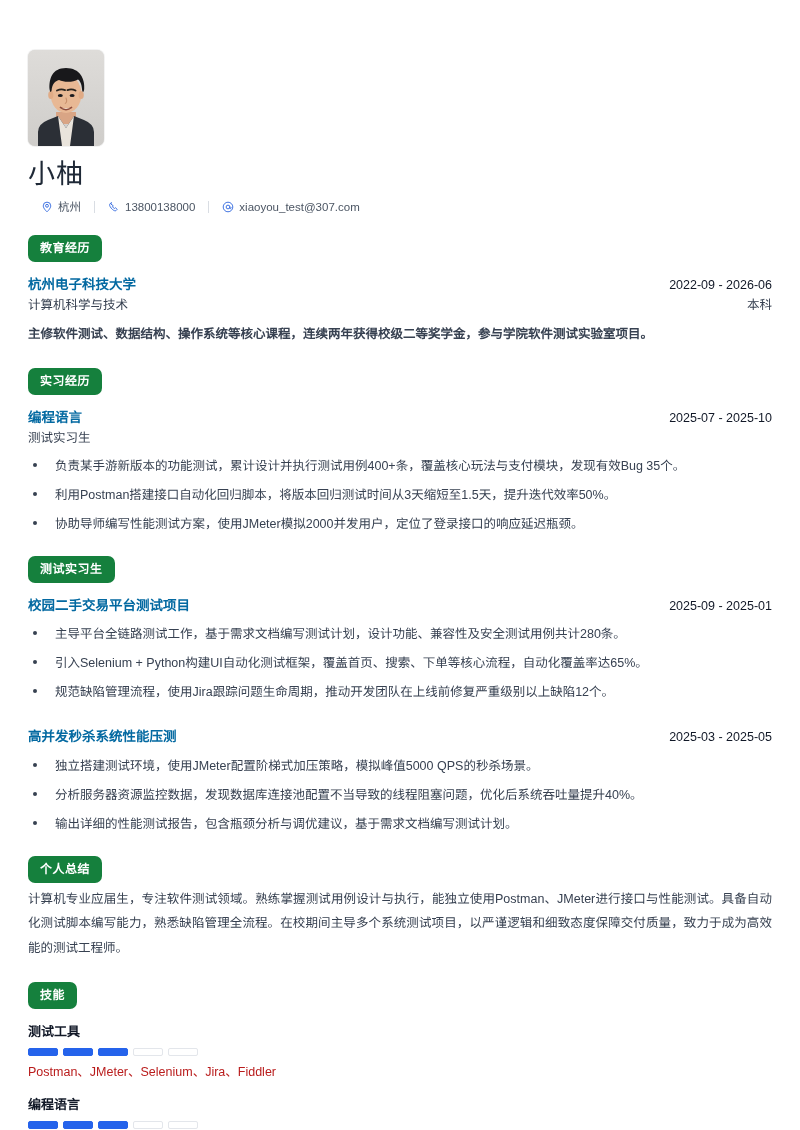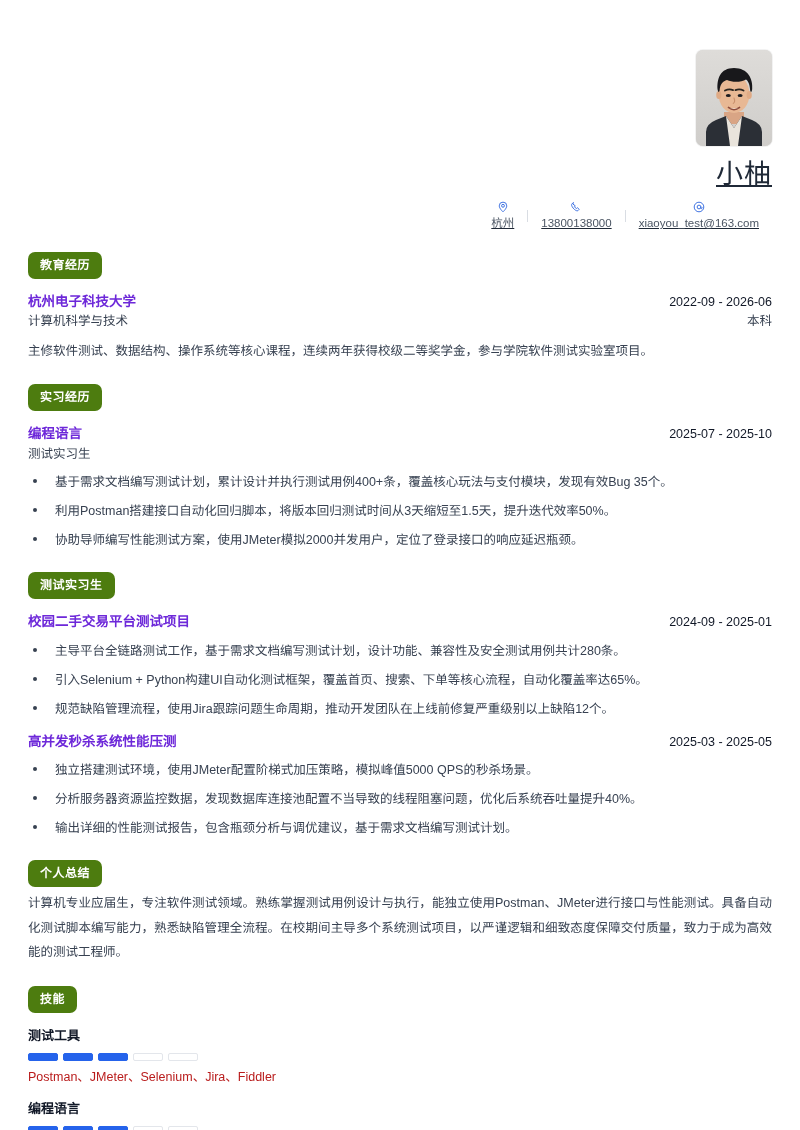--- a/index.html
+++ b/index.html
@@ -18,23 +18,22 @@
     width: 800px;
     min-height: 1130px;
     background: #ffffff;
     padding: 30px 28px 18px 28px;
   }
 
   
   .header {
     display: flex;
     flex-direction: column;
-    align-items: flex-end;
+    align-items: flex-start;
     padding-top: 20px;
-    text-decoration: underline;
   }
 
   .avatar {
     width: 76px;
     height: 96px;
     border-radius: 7px;
     overflow: hidden;
     background: #d6d6d4;
     position: relative;
     box-shadow: 0 0 0 1px rgba(0,0,0,0.05);
@@ -57,57 +56,56 @@
     font-size: 11.5px;
     color: #4b5563;
   }
   .contact-item {
     display: flex;
     align-items: center;
     gap: 5px;
     padding: 0 13px;
     line-height: 1;
     white-space: nowrap;
-    flex-direction: column;
   }
   .contact-sep {
     width: 1px;
     height: 12px;
     background: #d9dde3;
   }
   .ci-ico { display: inline-flex; width: 12px; height: 12px; color: #3b6fe0; }
   .ci-ico svg { width: 12px; height: 12px; display: block; }
 
   
   .sec { margin-top: 22px; }
   .badge {
     display: inline-block;
-    background: #4d7c0f;
+    background: #15803d;
     color: #ffffff;
     font-size: 12px;
     font-weight: 700;
     line-height: 1;
     padding: 7px 12px 8px 12px;
     border-radius: 7px;
     letter-spacing: 0.5px;
   }
 
   
   .entry { margin-top: 13px; }
-  .entry + .entry { margin-top: 13px; }
+  .entry + .entry { margin-top: 25px; }
 
   .entry-head {
     display: flex;
     justify-content: space-between;
     align-items: baseline;
   }
   .entry-title {
     font-size: 13.5px;
     font-weight: 700;
-    color: #6d28d9;
+    color: #0369a1;
     line-height: 1.45;
   }
   .entry-date {
     font-size: 12.5px;
     font-weight: 400;
     color: #111827;
     line-height: 1.45;
     white-space: nowrap;
   }
   .entry-sub {
@@ -128,20 +126,21 @@
     color: #374151;
     line-height: 1.45;
     white-space: nowrap;
   }
 
   .entry-desc {
     font-size: 12.5px;
     color: #374151;
     line-height: 1.75;
     margin-top: 10px;
+    font-weight: bold;
   }
 
   .bullets { margin-top: 6px; }
   .bullet {
     position: relative;
     padding-left: 27px;
     font-size: 12.5px;
     color: #374151;
     line-height: 1.6;
     margin-top: 9px;
@@ -268,21 +267,21 @@
       <div class="contact-sep"></div>
 
       <div class="contact-item">
         <span class="ci-ico">
           <svg viewBox="0 0 16 16" fill="none" stroke="currentColor" stroke-width="1.3">
             <circle cx="8" cy="8" r="6.4"></circle>
             <circle cx="8" cy="8" r="2.5"></circle>
             <path d="M10.5 8v1.6c0 1 1.8 1 1.8-.6" stroke-linecap="round"></path>
           </svg>
         </span>
-        <span>xiaoyou_test@163.com</span>
+        <span>xiaoyou_test@307.com</span>
       </div>
 
     </div>
   </div>
 
   <div id="sections-root">
       <div class="sec"><span class="badge">教育经历</span><div class="entry">
           <div class="entry-head">
             <div class="entry-title">杭州电子科技大学</div>
             <div class="entry-date">2022-09 - 2026-06</div>
@@ -296,29 +295,29 @@
       <div class="sec"><span class="badge">实习经历</span><div class="entry">
           <div class="entry-head">
             <div class="entry-title">编程语言</div>
             <div class="entry-date">2025-07 - 2025-10</div>
           </div>
           <div class="entry-sub">
             <div class="entry-subtitle">测试实习生</div>
             <div class="entry-subright"></div>
           </div>
           <div class="bullets">
-            <div class="bullet">基于需求文档编写测试计划，累计设计并执行测试用例400+条，覆盖核心玩法与支付模块，发现有效Bug 35个。</div>
+            <div class="bullet">负责某手游新版本的功能测试，累计设计并执行测试用例400+条，覆盖核心玩法与支付模块，发现有效Bug 35个。</div>
             <div class="bullet">利用Postman搭建接口自动化回归脚本，将版本回归测试时间从3天缩短至1.5天，提升迭代效率50%。</div>
             <div class="bullet">协助导师编写性能测试方案，使用JMeter模拟2000并发用户，定位了登录接口的响应延迟瓶颈。</div>
           </div>
         </div></div>
       <div class="sec"><span class="badge">测试实习生</span><div class="entry">
           <div class="entry-head">
             <div class="entry-title">校园二手交易平台测试项目</div>
-            <div class="entry-date">2024-09 - 2025-01</div>
+            <div class="entry-date">2025-09 - 2025-01</div>
           </div>
           <div class="bullets">
             <div class="bullet">主导平台全链路测试工作，基于需求文档编写测试计划，设计功能、兼容性及安全测试用例共计280条。</div>
             <div class="bullet">引入Selenium + Python构建UI自动化测试框架，覆盖首页、搜索、下单等核心流程，自动化覆盖率达65%。</div>
             <div class="bullet">规范缺陷管理流程，使用Jira跟踪问题生命周期，推动开发团队在上线前修复严重级别以上缺陷12个。</div>
           </div>
         </div><div class="entry">
           <div class="entry-head">
             <div class="entry-title">高并发秒杀系统性能压测</div>
             <div class="entry-date">2025-03 - 2025-05</div>

